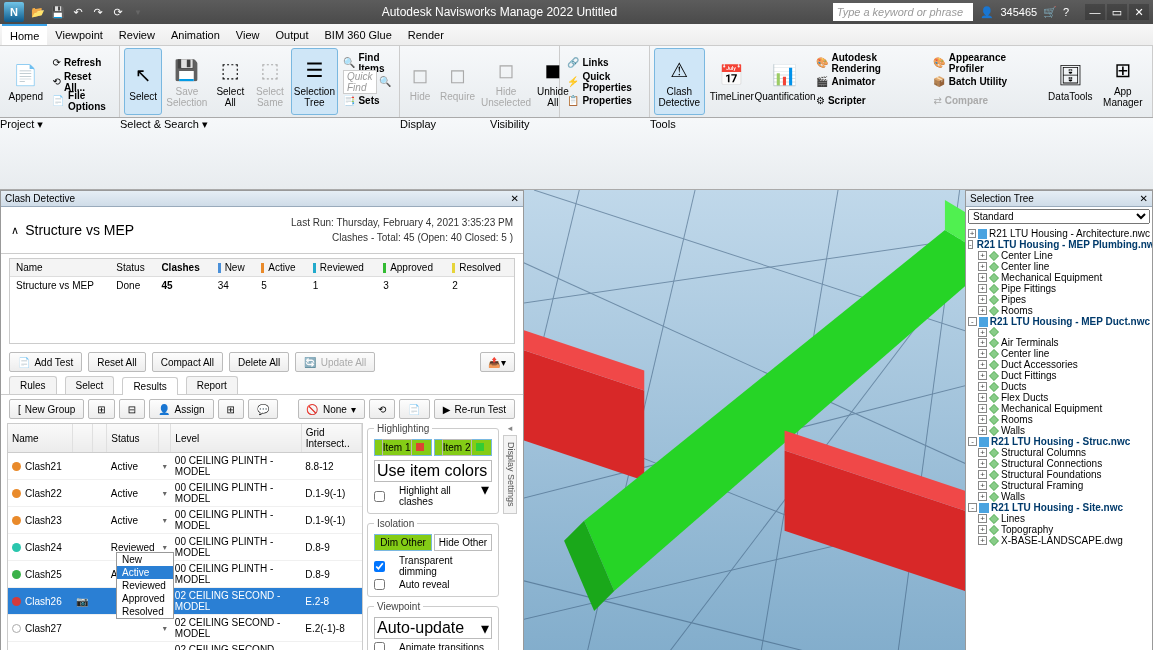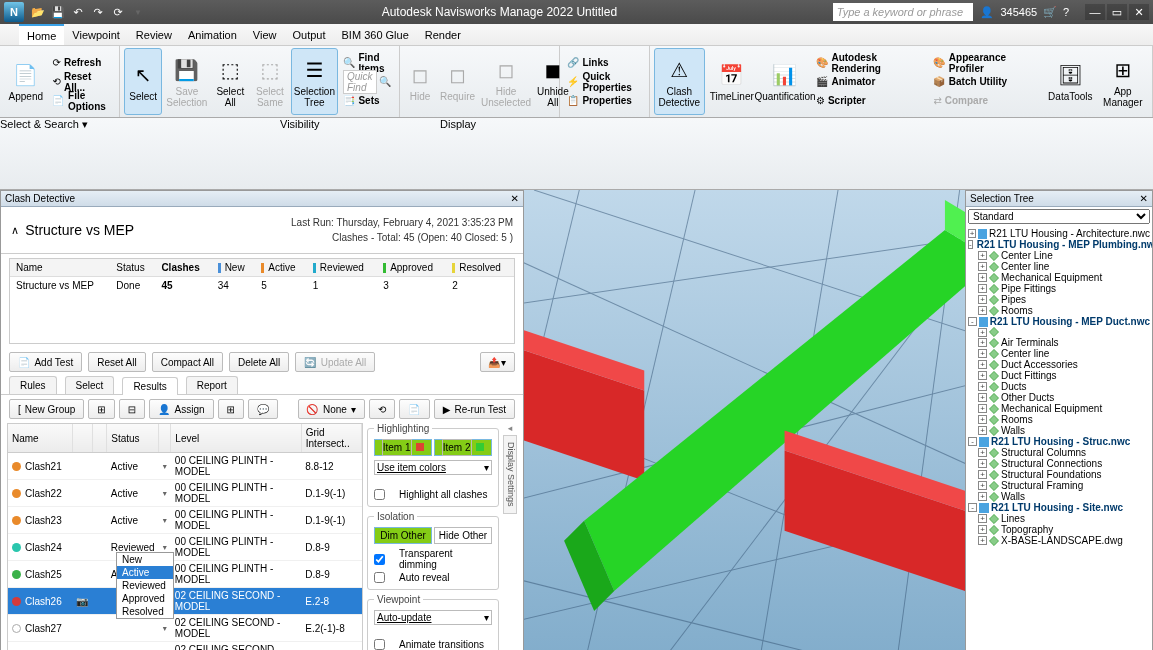--- a/index.html
+++ b/index.html
@@ -7,21 +7,21 @@
 .titlebar { height: 24px; background: linear-gradient(#5c5c5c,#4a4a4a); display: flex; align-items: center; color: #fff; padding: 0 4px; }
 .titlebar .n-logo { width: 20px; height: 20px; background: linear-gradient(#71c5e8,#0d5a8c); border-radius: 2px; display: flex; align-items: center; justify-content: center; color: #fff; font-weight: bold; margin-right: 6px; }
 .titlebar .qat { display: flex; gap: 4px; margin-right: 20px; }
 .titlebar .qat span { width: 16px; height: 16px; display: inline-flex; align-items: center; justify-content: center; }
 .titlebar .title { flex: 1; text-align: center; font-size: 12px; }
 .titlebar .search { width: 140px; height: 18px; background: #fff; color: #999; padding: 0 4px; font-style: italic; display: flex; align-items: center; }
 .titlebar .right { display: flex; gap: 6px; align-items: center; margin-left: 8px; }
 .titlebar .winbtns { display: flex; gap: 2px; margin-left: 16px; }
 .titlebar .winbtns span { width: 20px; height: 16px; background: rgba(0,0,0,.2); display: inline-flex; align-items: center; justify-content: center; }
 
-.menubar { height: 22px; background: linear-gradient(#f8f8f8,#ededed); display: flex; align-items: center; padding: 0 19px; border-bottom: 1px solid #ccc; }
+.menubar { height: 22px; background: linear-gradient(#f8f8f8,#ededed); display: flex; align-items: center; padding: 0 2px; border-bottom: 1px solid #ccc; }
 .menubar span { padding: 0 8px; height: 100%; display: inline-flex; align-items: center; font-size: 11px; }
 .menubar span.active { background: #fff; border-top: 2px solid #3aa2e8; }
 
 .ribbon { height: 72px; background: linear-gradient(#f6f8fa,#e8ecef); display: flex; border-bottom: 1px solid #aaa; }
 .ribbon .group { border-right: 1px solid #ccc; padding: 2px 4px; display: flex; flex-direction: column; }
 .ribbon .group .btns { display: flex; gap: 2px; flex: 1; }
 .ribbon .big { width: 52px; display: flex; flex-direction: column; align-items: center; justify-content: center; gap: 2px; padding: 2px; font-size: 10px; text-align: center; border-radius: 3px; }
 .ribbon .big.on { background: #cfe6f7; border: 1px solid #7ab8e0; }
 .ribbon .big .ic { width: 28px; height: 28px; display: flex; align-items: center; justify-content: center; font-size: 20px; }
 .ribbon .small { display: flex; flex-direction: column; gap: 1px; justify-content: center; }
@@ -65,21 +65,21 @@
 .status-menu .hl { background: #2a7fd4; color: #fff; }
 .dd { font-size: 8px; color: #666; }
 
 .side-group { width: 132px; display: flex; flex-direction: column; gap: 4px; }
 .fs { border: 1px solid #ccc; border-radius: 3px; padding: 5px 6px 6px; font-size: 10px; }
 .fs legend { font-size: 10px; color: #444; padding: 0 3px; margin-top: 24px; }
 .toggle-row { display: flex; gap: 2px; margin-bottom: 4px; }
 .toggle-row span { flex: 1; border: 1px solid #bbb; padding: 2px 0; text-align: center; font-size: 10px; }
 .toggle-row span.on { background: #84cc16; border-color: #7ab8e0; }
 .sq { display: inline-block; width: 8px; height: 8px; margin-left: 2px; }
-.sel-box { width: 100%; border: 1px solid #bbb; padding: 1px 2px; font-size: 10px; margin-bottom: 14px; background: #fff; text-decoration: underline; }
+.sel-box { width: 100%; border: 1px solid #bbb; padding: 1px 2px; font-size: 16px; margin-bottom: 3px; background: #fff; }
 .ck { display: flex; align-items: center; gap: 14px; font-size: 10px; margin-top: 2px; }
 .ck input { width: 11px; height: 11px; }
 .vtab { width: 14px; writing-mode: vertical-rl; text-align: center; font-size: 9px; color: #555; background: #f4f4f4; border: 1px solid #ccc; padding: 6px 0; }
 
 .viewport { flex: 1; position: relative; overflow: hidden; background: linear-gradient(#b8d4e8,#7faccc); }
 .viewport svg { position: absolute; inset: 0; }
 
 .seltree { width: 188px; background: #fff; border: 1px solid #999; display: flex; flex-direction: column; font-size: 10px; }
 .seltree .sel { padding: 2px; }
 .seltree .sel select { width: 100%; font-size: 10px; }
@@ -232,23 +232,25 @@
           <span>DataTools</span>
         </div>
       <div class="big">
           <div class="ic">⊞</div>
           <span>App Manager</span>
         </div>
     </div>
   </div>
 </div>
 <div class="ribbon grouplabels" id="glabels">
+    <span style="width: 120px;">Project ▾</span>
     <span style="width: 280px;">Select &amp; Search ▾</span>
+    <span style="width: 90px;">Display</span>
     <span style="width: 160px;">Visibility</span>
-    <span style="width: 90px;">Display</span>
+    <span style="width: auto; flex: 1 1 0%;">Tools</span>
   </div>
 
 <div class="workspace">
 
   <div class="clash-panel">
     <div class="panel-title">
         <span>Clash Detective</span>
         <span class="close">✕</span>
       </div>
     <div class="clash-hdr">
@@ -573,21 +575,21 @@
           <span>Duct Fittings</span>
         </div>
         <div class="node d1">
           <span class="exp">+</span>
           <span class="fi geom"></span>
           <span>Ducts</span>
         </div>
         <div class="node d1">
           <span class="exp">+</span>
           <span class="fi geom"></span>
-          <span>Other Ducts</span>
+          <span>Flex Ducts</span>
         </div>
         <div class="node d1">
           <span class="exp">+</span>
           <span class="fi geom"></span>
           <span>Mechanical Equipment</span>
         </div>
         <div class="node d1">
           <span class="exp">+</span>
           <span class="fi geom"></span>
           <span>Rooms</span>

